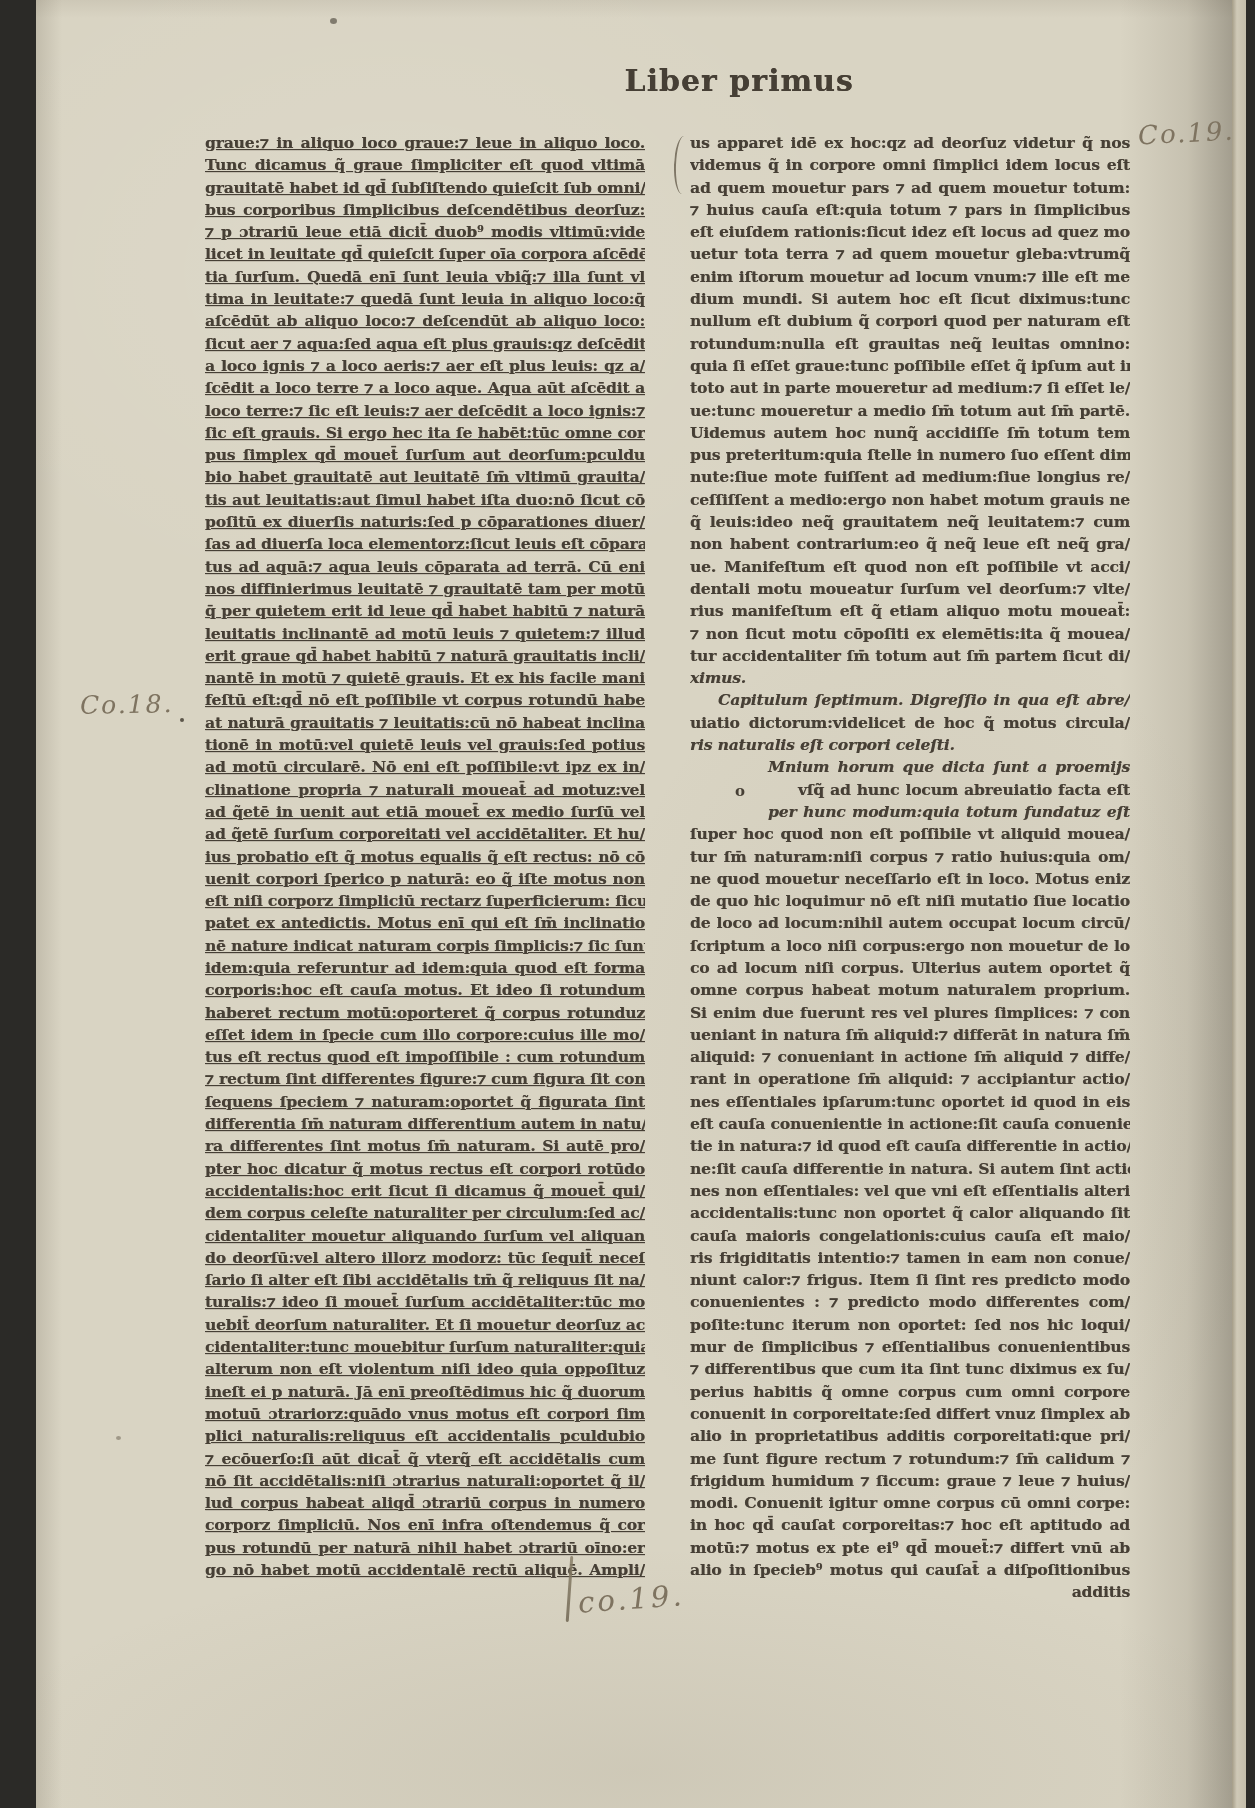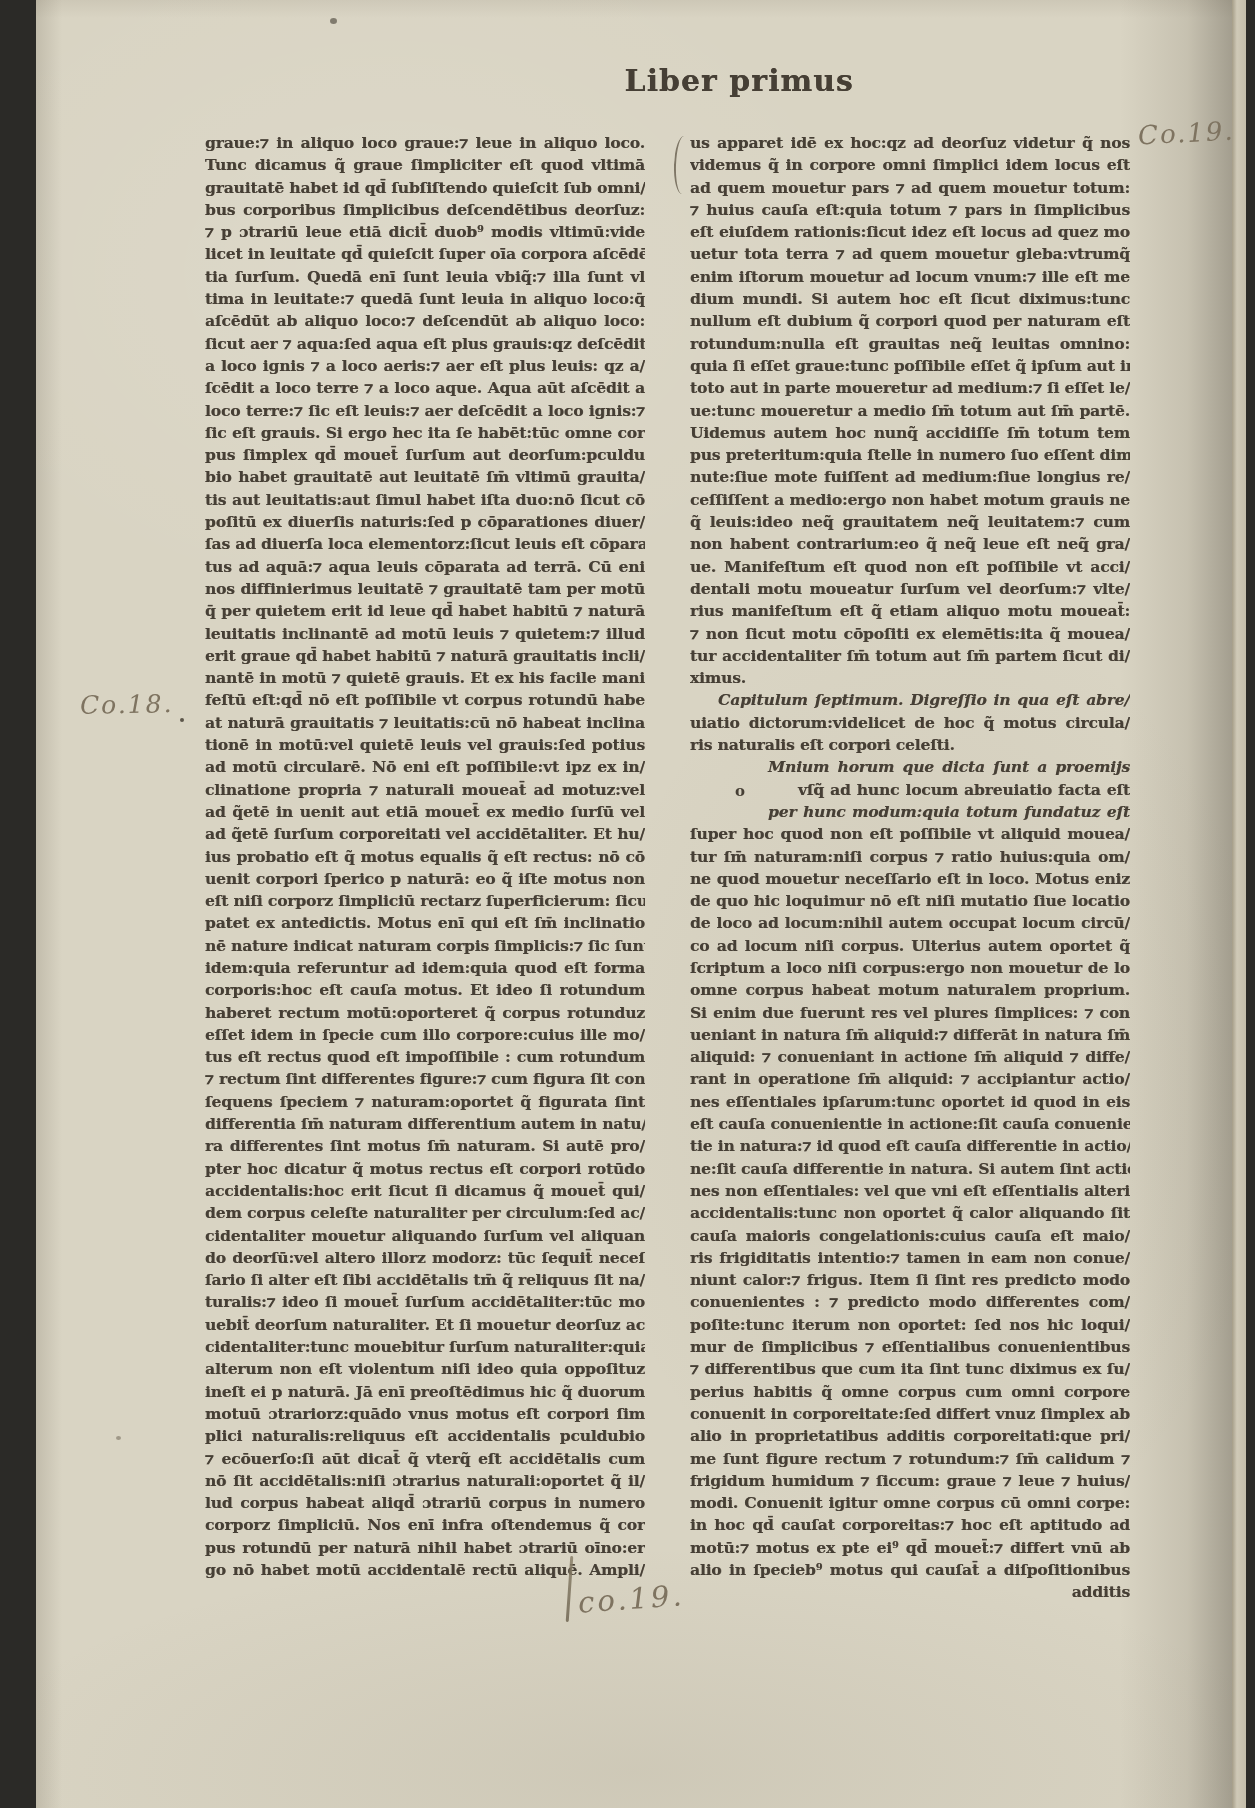--- a/index.html
+++ b/index.html
@@ -33,30 +33,30 @@
     position:absolute;left:480px;top:62px;width:374px;height:40px;
     text-align:right;font-size:30px;line-height:38px;font-weight:bold;
     color:var(--ink,#463f35);letter-spacing:1px;
     text-shadow:0 0 .6px rgba(60,50,40,.8);
   }
   
   .col{
     position:absolute;top:132px;width:440px;
     color:var(--ink,#463f35);
   }
-  .col-left{left:205px;}
+  .col-left{left:205px;text-decoration:underline;}
   .col-right{left:690px;}
   .ln{
     height:22.3px;line-height:22.3px;font-size:15.5px;font-weight:bold;
     letter-spacing:-.15px;overflow:hidden;white-space:nowrap;
     text-align:justify;text-align-last:justify;
     text-shadow:.3px .3px .4px rgba(60,50,40,.55);
     box-sizing:border-box;width:100%;
   }
-  .ln.short{text-align-last:left;}
+  .ln.short{text-align-last:left;font-style:italic;}
   .ln.ind28{padding-left:28px;font-style:italic;}
   .ln.ind78{padding-left:78px;font-style:italic;}
   .ln.ind108{padding-left:108px;}
   .ln.alineR{text-align-last:right;}
   .initial-guide{
     position:absolute;left:45px;top:650px;font-size:15px;font-weight:bold;
     color:var(--ink,#463f35);
   }
   
   .annotation{
@@ -188,22 +188,22 @@
     <div class="ln">uiatio dictorum:videlicet de hoc q̃ motus circula/</div>
     <div class="ln short">ris naturalis eſt corpori celeſti.</div>
     <div class="ln ind78">Mnium horum que dicta ſunt a proemijs</div>
     <div class="ln ind108">vſq̃ ad hunc locum abreuiatio facta eſt</div>
     <div class="ln ind78">per hunc modum:quia totum fundatuz eſt</div>
     <div class="ln">ſuper hoc quod non eſt poſſibile vt aliquid mouea/</div>
     <div class="ln">tur ſm̄ naturam:niſi corpus ⁊ ratio huius:quia om/</div>
     <div class="ln">ne quod mouetur neceſſario eſt in loco. Motus eniz</div>
     <div class="ln">de quo hic loquimur nō eſt niſi mutatio ſiue locatio</div>
     <div class="ln">de loco ad locum:nihil autem occupat locum circū/</div>
+    <div class="ln">ſcriptum a loco niſi corpus:ergo non mouetur de lo</div>
     <div class="ln">co ad locum niſi corpus. Ulterius autem oportet q̃</div>
-    <div class="ln">ſcriptum a loco niſi corpus:ergo non mouetur de lo</div>
     <div class="ln">omne corpus habeat motum naturalem proprium.</div>
     <div class="ln">Si enim due fuerunt res vel plures ſimplices: ⁊ con</div>
     <div class="ln">ueniant in natura ſm̄ aliquid:⁊ differāt in natura ſm̄</div>
     <div class="ln">aliquid: ⁊ conueniant in actione ſm̄ aliquid ⁊ diffe/</div>
     <div class="ln">rant in operatione ſm̄ aliquid: ⁊ accipiantur actio/</div>
     <div class="ln">nes eſſentiales ipſarum:tunc oportet id quod in eis</div>
     <div class="ln">eſt cauſa conuenientie in actione:ſit cauſa conuenien</div>
     <div class="ln">tie in natura:⁊ id quod eſt cauſa differentie in actio/</div>
     <div class="ln">ne:ſit cauſa differentie in natura. Si autem ſint actio</div>
     <div class="ln">nes non eſſentiales: vel que vni eſt eſſentialis alteri</div>

